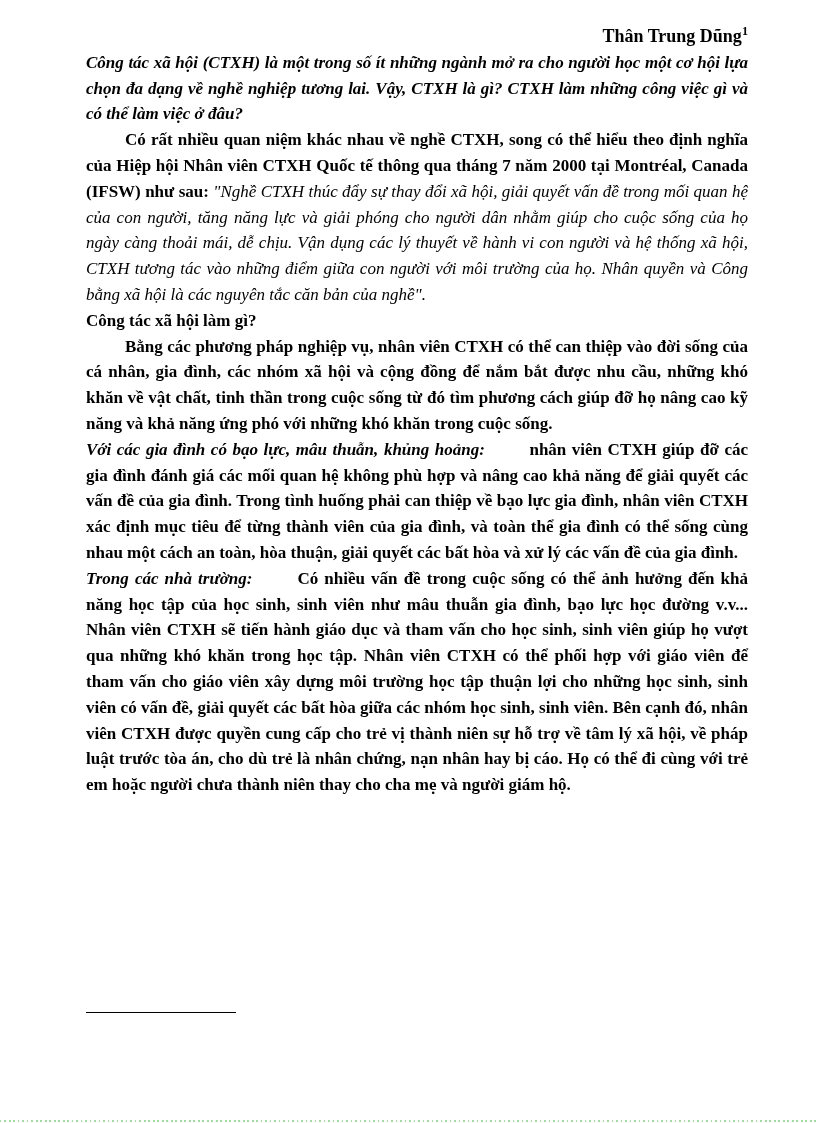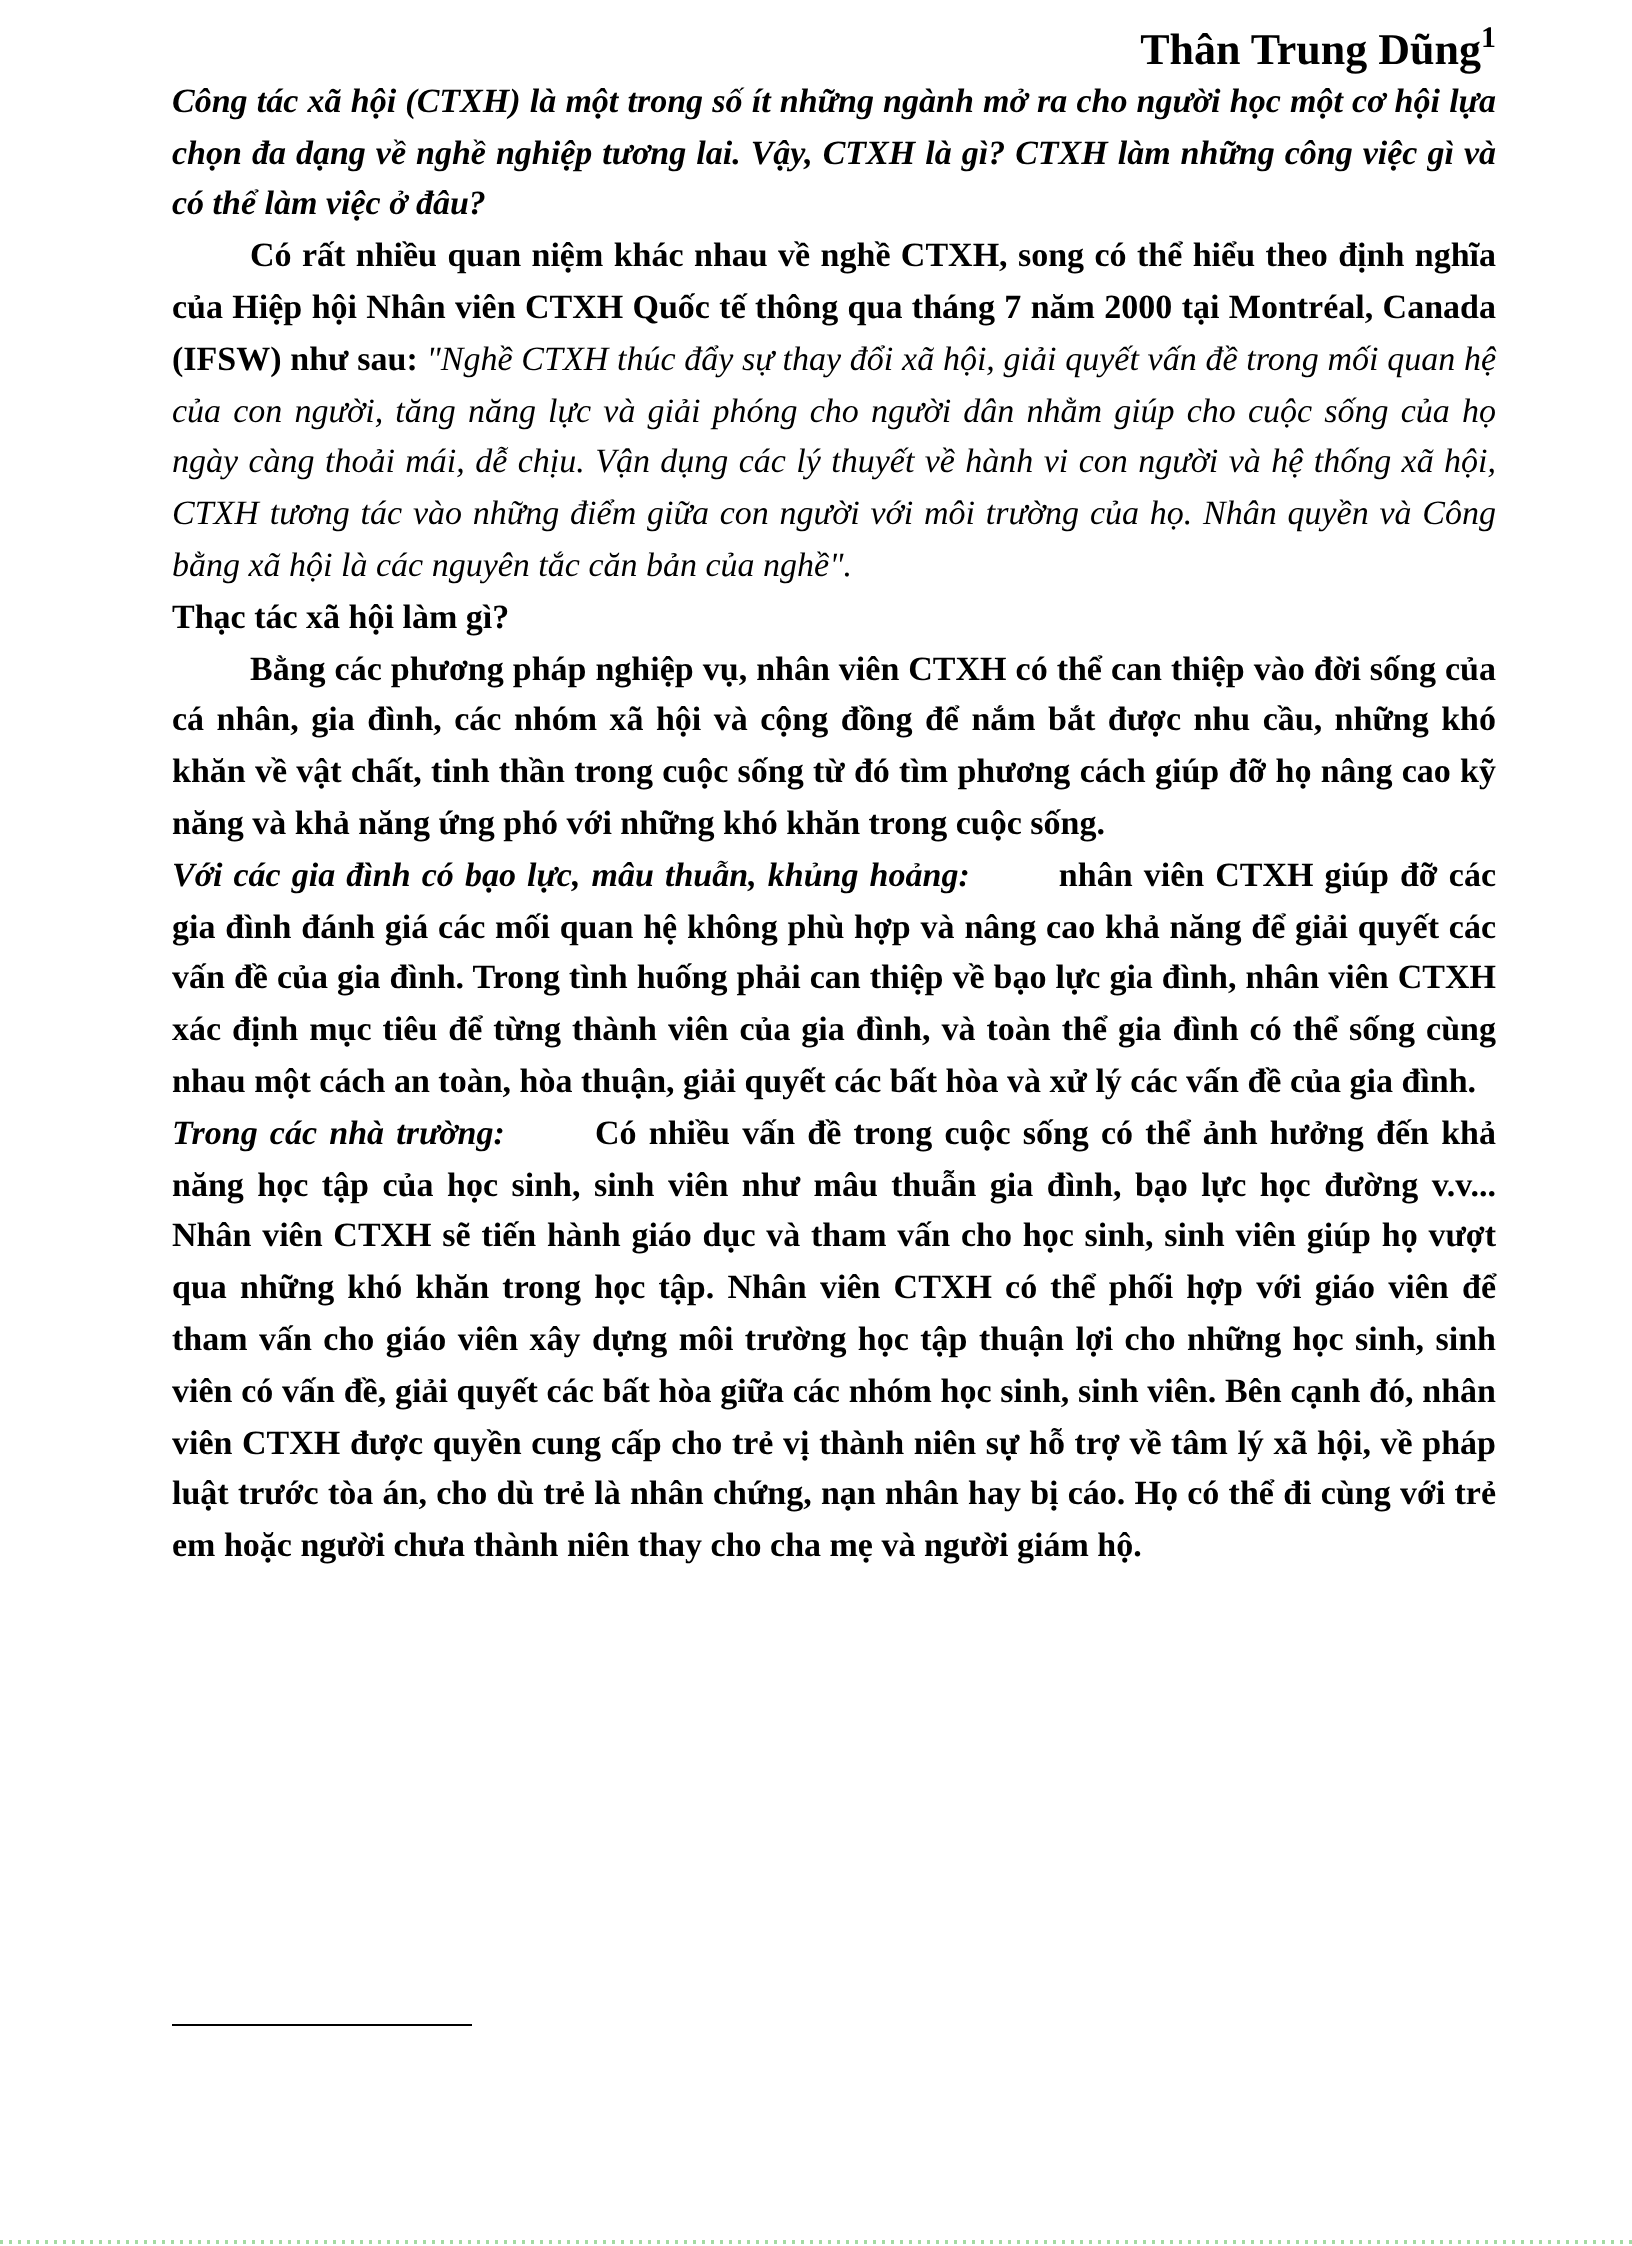--- a/index.html
+++ b/index.html
@@ -24,24 +24,24 @@
   }
   .doc-title {
     padding-top: 76px;
     text-align: center;
     font-weight: bold;
     font-size: 17px;
     line-height: 24px;
     letter-spacing: 0.2px;
   }
   .author-line {
-    margin-top: 12px;
+    margin-top: 24px;
     text-align: right;
     font-weight: bold;
-    font-size: 22px;
+    font-size: 18px;
     line-height: 25.8px;
   }
   .para {
     margin: 0;
     font-size: 17px;
     line-height: 25.8px;
     text-align: justify;
     text-justify: inter-word;
   }
   .run-n  { font-style: normal;  font-weight: bold; margin-left: 39px; }
@@ -88,21 +88,21 @@
 
 <div class="page" style="background: rgb(255, 255, 255); color: rgb(0, 0, 0);">
   <div class="content">
 
 
     <div class="author-line"><span>Thân Trung Dũng</span><sup class="fref">1</sup></div>
 
     <div>
         <p class="para"><span class="run-bi">Công tác xã hội (CTXH) là một trong số ít những ngành mở ra cho người học một cơ hội lựa chọn đa dạng về nghề nghiệp tương lai. Vậy, CTXH là gì? CTXH làm những công việc gì và có thể làm việc ở đâu?</span></p>
         <p class="para"><span class="run-n">Có rất nhiều quan niệm khác nhau về nghề CTXH, song có thể hiểu theo định nghĩa của Hiệp hội Nhân viên CTXH Quốc tế thông qua tháng 7 năm 2000 tại Montréal, Canada (IFSW) như sau: </span><span class="run-i">"Nghề CTXH thúc đẩy sự thay đổi xã hội, giải quyết vấn đề trong mối quan hệ của con người, tăng năng lực và giải phóng cho người dân nhằm giúp cho cuộc sống của họ ngày càng thoải mái, dễ chịu. Vận dụng các lý thuyết về hành vi con người và hệ thống xã hội, CTXH tương tác vào những điểm giữa con người với môi trường của họ. Nhân quyền và Công bằng xã hội là các nguyên tắc căn bản của nghề".</span></p>
-        <p class="para"><span class="run-b">Thạc tác xã hội làm gì?</span></p>
+        <p class="para"><span class="run-b">Công tác xã hội làm gì?</span></p>
         <p class="para"><span class="run-n">Bằng các phương pháp nghiệp vụ, nhân viên CTXH có thể can thiệp vào đời sống của cá nhân, gia đình, các nhóm xã hội và cộng đồng để nắm bắt được nhu cầu, những khó khăn về vật chất, tinh thần trong cuộc sống từ đó tìm phương cách giúp đỡ họ nâng cao kỹ năng và khả năng ứng phó với những khó khăn trong cuộc sống.</span></p>
         <p class="para"><span class="run-bi">Với các gia đình có bạo lực, mâu thuẫn, khủng hoảng: </span><span class="run-n">nhân viên CTXH giúp đỡ các gia đình đánh giá các mối quan hệ không phù hợp và nâng cao khả năng để giải quyết các vấn đề của gia đình. Trong tình huống phải can thiệp về bạo lực gia đình, nhân viên CTXH xác định mục tiêu để từng thành viên của gia đình, và toàn thể gia đình có thể sống cùng nhau một cách an toàn, hòa thuận, giải quyết các bất hòa và xử lý các vấn đề của gia đình.</span></p>
         <p class="para"><span class="run-bi">Trong các nhà trường: </span><span class="run-n">Có nhiều vấn đề trong cuộc sống có thể ảnh hưởng đến khả năng học tập của học sinh, sinh viên như mâu thuẫn gia đình, bạo lực học đường v.v... Nhân viên CTXH sẽ tiến hành giáo dục và tham vấn cho học sinh, sinh viên giúp họ vượt qua những khó khăn trong học tập. Nhân viên CTXH có thể phối hợp với giáo viên để tham vấn cho giáo viên xây dựng môi trường học tập thuận lợi cho những học sinh, sinh viên có vấn đề, giải quyết các bất hòa giữa các nhóm học sinh, sinh viên. Bên cạnh đó, nhân viên CTXH được quyền cung cấp cho trẻ vị thành niên sự hỗ trợ về tâm lý xã hội, về pháp luật trước tòa án, cho dù trẻ là nhân chứng, nạn nhân hay bị cáo. Họ có thể đi cùng với trẻ em hoặc người chưa thành niên thay cho cha mẹ và người giám hộ.</span></p>
       </div>
 
   </div>
 
   <div class="footnote-block">
     <div class="footnote-sep"></div>
   </div>

